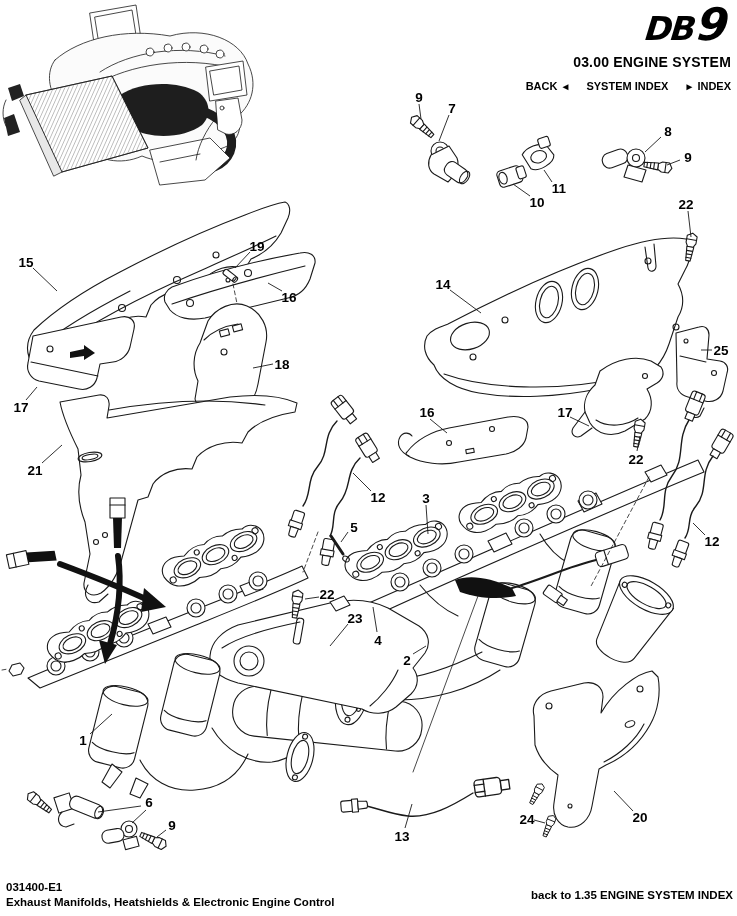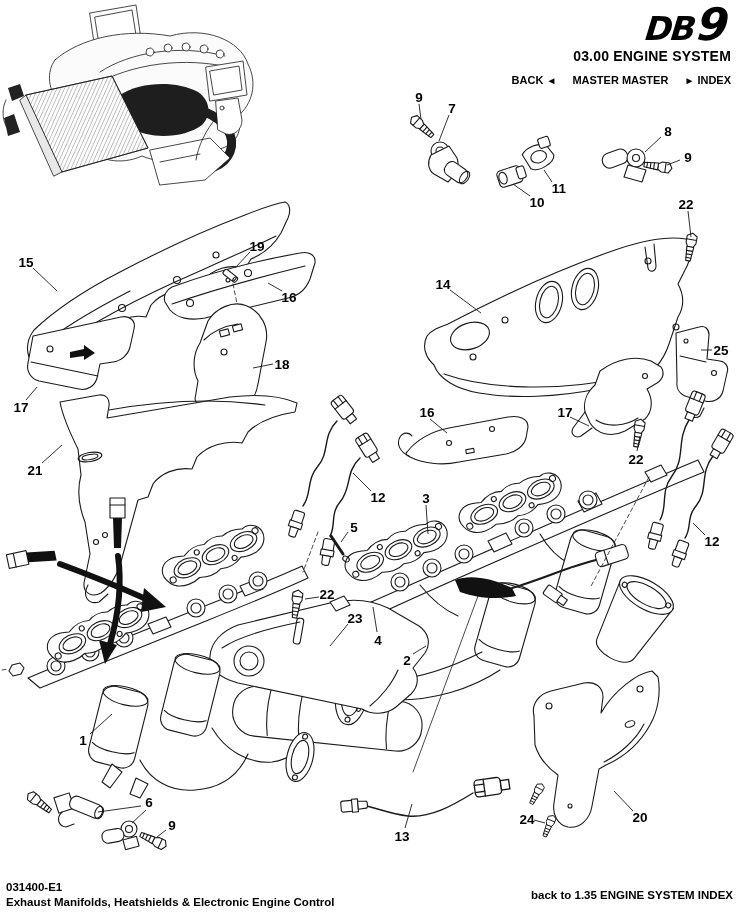--- a/index.html
+++ b/index.html
@@ -3,21 +3,21 @@
 <meta charset="utf-8">
 <style>
   html,body{margin:0;padding:0;background:#fff;color:#000;font-family:"Liberation Sans",sans-serif;}
   .page{position:relative;width:737px;height:916px;background:#fff;overflow:hidden;}
   svg.diagram{position:absolute;left:0;top:0;}
   
   .header{position:absolute;top:2px;right:6px;text-align:right;}
   .logo{font-family:"DejaVu Sans",sans-serif;font-weight:bold;font-style:italic;line-height:1;transform:skewX(-6deg);transform-origin:right top;white-space:nowrap;}
   .logo-db{font-size:33px;letter-spacing:-2px;}
   .logo-9{font-size:45px;margin-left:3px;}
-  .sys-title{font-size:14px;font-weight:bold;letter-spacing:.2px;margin-top:1px;}
+  .sys-title{font-size:14px;font-weight:bold;letter-spacing:.2px;margin-top:7px;}
   .doc-nav{font-size:11px;font-weight:bold;margin-top:10px;white-space:nowrap;}
   .doc-nav .navlink{cursor:pointer;text-align:right;}
   .doc-nav .gap{display:inline-block;width:13px;}
   .tri{font-size:10px;}
   
   .footer-left{position:absolute;left:6px;top:880px;font-size:11.5px;font-weight:bold;line-height:15px;white-space:nowrap;}
   .footer-right{position:absolute;right:4px;top:889px;font-size:11.5px;font-weight:bold;cursor:pointer;white-space:nowrap;}
   
   .art{stroke:#1a1a1a;stroke-width:1.1;fill:none;stroke-linecap:round;stroke-linejoin:round;}
   .art .w{fill:#ffffff;}
@@ -27,21 +27,21 @@
 </head>
 <body>
 
 <div class="page">
 
   <div class="header">
     <div class="logo"><span class="logo-db">DB</span><span class="logo-9">9</span></div>
     <div class="sys-title">03.00 ENGINE SYSTEM</div>
     <div class="doc-nav">
       <span class="navlink"><span>BACK</span> <span class="tri">◄</span></span><span class="gap"></span>
-      <span class="navlink">MASTER MASTER</span><span class="gap"></span>
+      <span class="navlink">SYSTEM INDEX</span><span class="gap"></span>
       <span class="navlink"><span class="tri">►</span> <span>INDEX</span></span>
     </div>
   </div>
 
   <svg id="diagram" class="diagram" width="737" height="916" viewBox="0 0 737 916">
     <defs>
       <pattern id="hatch" width="3.5" height="3.5" patternUnits="userSpaceOnUse" patternTransform="rotate(24)">
         <rect width="3.5" height="3.5" fill="#ffffff"></rect>
         <line x1="0" y1="0" x2="0" y2="3.5" stroke="#555" stroke-width="0.7"></line>
       </pattern>

